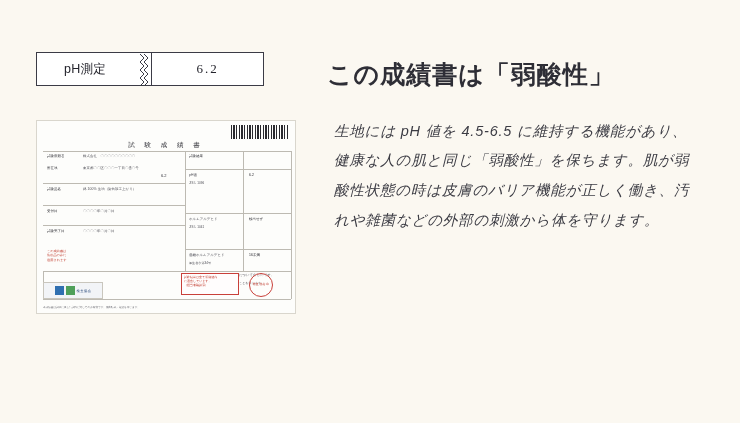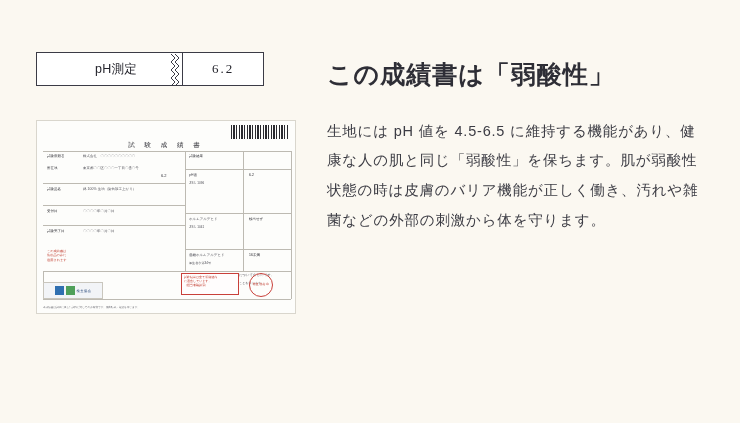--- a/index.html
+++ b/index.html
@@ -32,21 +32,20 @@
   .ph-callout {
     position: relative;
     width: 228px;
     height: 34px;
     border: 1px solid #3b3b46;
     background: #ffffff;
     box-sizing: border-box;
     display: flex;
     align-items: stretch;
     font-size: 12px;
-    padding-left: 31px;
   }
   .ph-callout .ph-label {
     flex: 0 0 96px;
     display: flex;
     align-items: center;
     justify-content: center;
     color: #24242c;
     font-size: 12.5px;
     letter-spacing: .3px;
   }
@@ -218,21 +217,22 @@
     color: #2e2e36;
     letter-spacing: 1px;
     margin: 0 0 26px 0;
     line-height: 1.3;
   }
   .body-copy {
     font-size: 14.5px;
     color: #3c3c44;
     line-height: 2.05;
     letter-spacing: .8px;
-    margin: 0;
+    margin: 7px;
+    font-style: italic;
   }
 </style>
 </head>
 <body>
 
 <div class="page">
 
   <div class="left-col">
 
     <div class="ph-callout">

